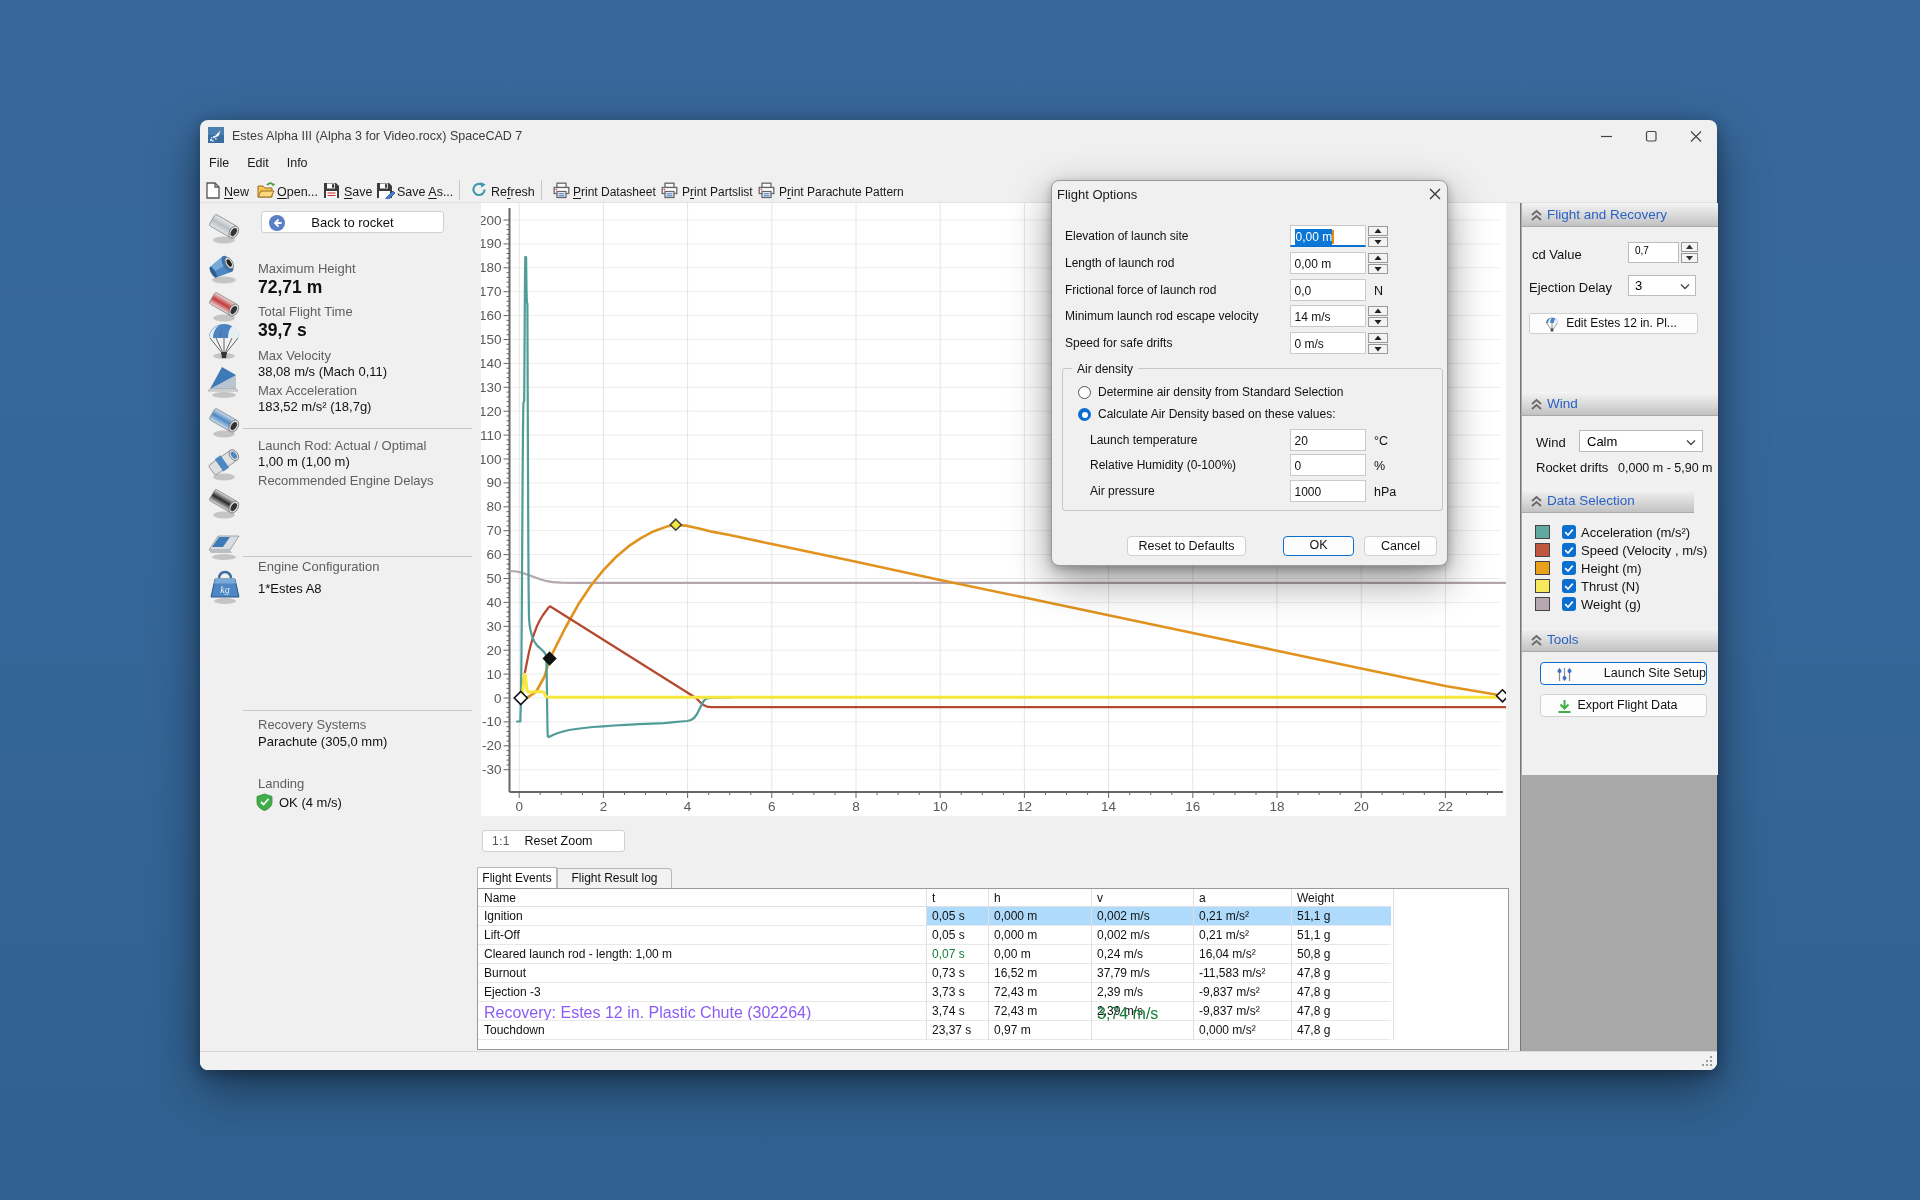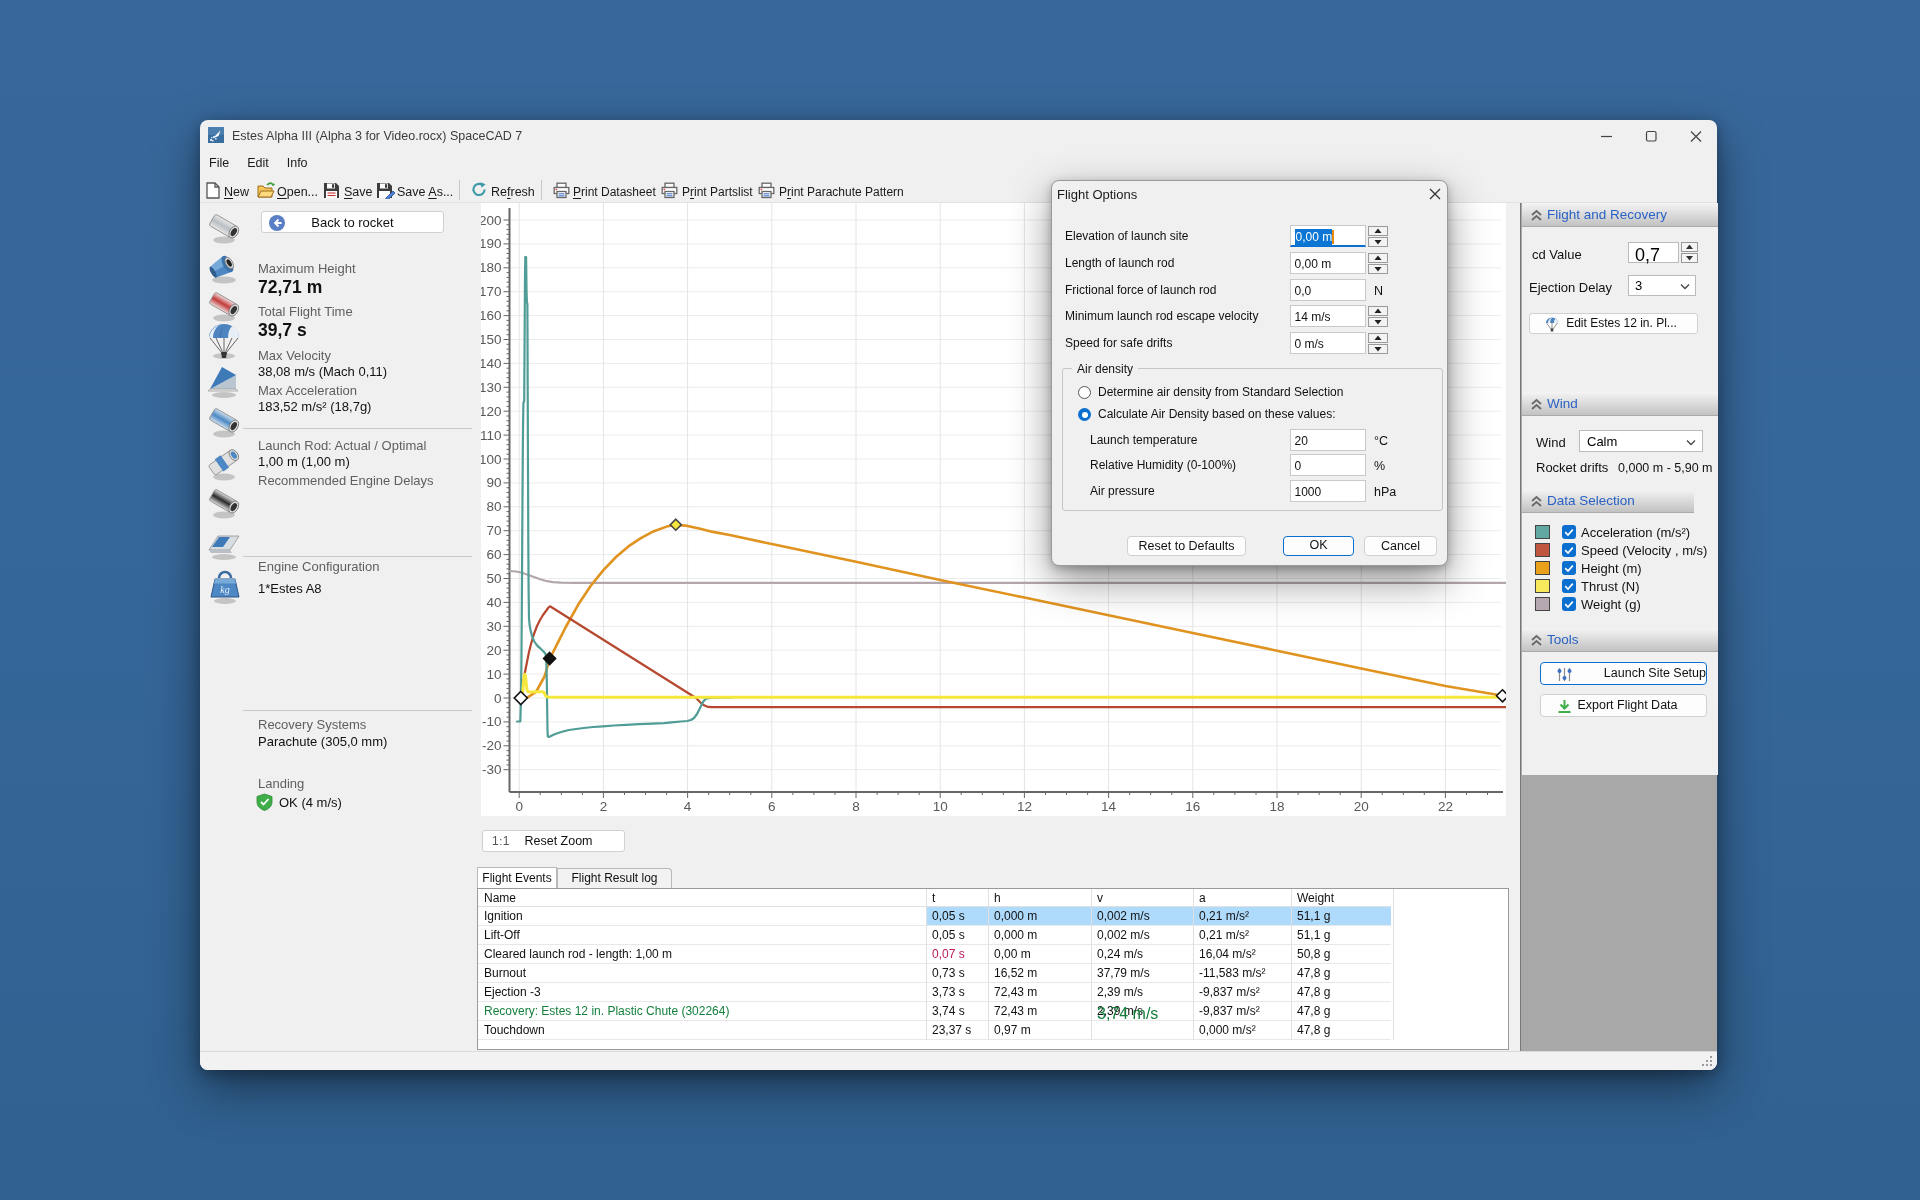--- a/index.html
+++ b/index.html
@@ -528,21 +528,21 @@
       <div class="abs" style="left:448px;top:37px;width:465px;height:19px;"></div>
       <div class="abs" style="left:6px;top:39px;font-size:12px;color:#111;white-space:nowrap">Lift-Off</div>
       <div class="abs" style="left:454px;top:39px;font-size:12px;color:#111;white-space:nowrap">0,05 s</div>
       <div class="abs" style="left:516px;top:39px;font-size:12px;color:#111;white-space:nowrap">0,000 m</div>
       <div class="abs" style="left:619px;top:39px;font-size:12px;color:#111;white-space:nowrap">0,002 m/s</div>
       <div class="abs" style="left:721px;top:39px;font-size:12px;color:#111;white-space:nowrap">0,21 m/s²</div>
       <div class="abs" style="left:819px;top:39px;font-size:12px;color:#111;white-space:nowrap">51,1 g</div>
       <div class="abs" style="left:0;top:55px;width:913px;height:1px;background:#e8e8e8"></div>
       <div class="abs" style="left:448px;top:56px;width:465px;height:19px;"></div>
       <div class="abs" style="left:6px;top:58px;font-size:12px;color:#111;white-space:nowrap">Cleared launch rod - length: 1,00 m</div>
-      <div class="abs" style="left:454px;top:58px;font-size:12px;color:#be185d;white-space:nowrap">0,07 s</div>
+      <div class="abs" style="left:454px;top:58px;font-size:12px;color:#15803d;white-space:nowrap">0,07 s</div>
       <div class="abs" style="left:516px;top:58px;font-size:12px;color:#111;white-space:nowrap">0,00 m</div>
       <div class="abs" style="left:619px;top:58px;font-size:12px;color:#111;white-space:nowrap">0,24 m/s</div>
       <div class="abs" style="left:721px;top:58px;font-size:12px;color:#111;white-space:nowrap">16,04 m/s²</div>
       <div class="abs" style="left:819px;top:58px;font-size:12px;color:#111;white-space:nowrap">50,8 g</div>
       <div class="abs" style="left:0;top:74px;width:913px;height:1px;background:#e8e8e8"></div>
       <div class="abs" style="left:448px;top:75px;width:465px;height:19px;"></div>
       <div class="abs" style="left:6px;top:77px;font-size:12px;color:#111;white-space:nowrap">Burnout</div>
       <div class="abs" style="left:454px;top:77px;font-size:12px;color:#111;white-space:nowrap">0,73 s</div>
       <div class="abs" style="left:516px;top:77px;font-size:12px;color:#111;white-space:nowrap">16,52 m</div>
       <div class="abs" style="left:619px;top:77px;font-size:12px;color:#111;white-space:nowrap">37,79 m/s</div>
@@ -551,21 +551,21 @@
       <div class="abs" style="left:0;top:93px;width:913px;height:1px;background:#e8e8e8"></div>
       <div class="abs" style="left:448px;top:94px;width:465px;height:19px;"></div>
       <div class="abs" style="left:6px;top:96px;font-size:12px;color:#111;white-space:nowrap">Ejection -3</div>
       <div class="abs" style="left:454px;top:96px;font-size:12px;color:#111;white-space:nowrap">3,73 s</div>
       <div class="abs" style="left:516px;top:96px;font-size:12px;color:#111;white-space:nowrap">72,43 m</div>
       <div class="abs" style="left:619px;top:96px;font-size:12px;color:#111;white-space:nowrap">2,39 m/s</div>
       <div class="abs" style="left:721px;top:96px;font-size:12px;color:#111;white-space:nowrap">-9,837 m/s²</div>
       <div class="abs" style="left:819px;top:96px;font-size:12px;color:#111;white-space:nowrap">47,8 g</div>
       <div class="abs" style="left:0;top:112px;width:913px;height:1px;background:#e8e8e8"></div>
       <div class="abs" style="left:448px;top:113px;width:465px;height:19px;"></div>
-      <div class="abs" style="left:6px;top:115px;font-size:12px;color:#15803d;white-space:nowrap">Recovery: Estes 12 in. Plastic Chute (302264)</div>
+      <div class="abs" style="left:6px;top:115px;font-size:16px;color:#8b5cf6;white-space:nowrap">Recovery: Estes 12 in. Plastic Chute (302264)</div>
       <div class="abs" style="left:454px;top:115px;font-size:12px;color:#111;white-space:nowrap">3,74 s</div>
       <div class="abs" style="left:516px;top:115px;font-size:12px;color:#111;white-space:nowrap">72,43 m</div>
       <div class="abs" style="left:619px;top:115px;font-size:12px;color:#111;white-space:nowrap">2,39 m/s</div>
       <div class="abs" style="left:721px;top:115px;font-size:12px;color:#111;white-space:nowrap">-9,837 m/s²</div>
       <div class="abs" style="left:819px;top:115px;font-size:12px;color:#111;white-space:nowrap">47,8 g</div>
       <div class="abs" style="left:0;top:131px;width:913px;height:1px;background:#e8e8e8"></div>
       <div class="abs" style="left:448px;top:132px;width:465px;height:19px;"></div>
       <div class="abs" style="left:6px;top:134px;font-size:12px;color:#111;white-space:nowrap">Touchdown</div>
       <div class="abs" style="left:454px;top:134px;font-size:12px;color:#111;white-space:nowrap">23,37 s</div>
       <div class="abs" style="left:516px;top:134px;font-size:12px;color:#111;white-space:nowrap">0,97 m</div>
@@ -584,21 +584,21 @@
 <div class="abs" style="left:1320px;top:83px;width:197px;height:848px;background:#a8a8a8;border-left:1px solid #777">
  <div class="abs" style="left:1px;top:0;width:196px;height:572px;background:#f0f0f0">
   <div class="abs" style="left:0;top:0px;width:196px;height:24px;background:linear-gradient(180deg,#f4f4f4,#c2c2c2);border-bottom:1px solid #aaa">
     <div class="abs" style="left:8px;top:5px"><svg width="13" height="13" fill="none" stroke="#6a6a6a" stroke-width="1.8">
               <path d="M2,6 L6.5,2 L11,6 M2,11 L6.5,7 L11,11"></path>
             </svg></div>
     <div class="abs" style="left:25px;top:4px;font-size:13.5px;color:#2962c4">Flight and Recovery</div>
         </div>
   <div class="abs" style="left:10px;top:44px;font-size:13px;color:#111">cd Value</div>
   <div class="abs" style="left:106px;top:39px;width:51px;height:21px;background:#fff;border:1px solid #bbb">
-          <div style="padding:2px 12px 0 6px;font-size:18px">0,7</div>
+          <div style="padding:2px 12px 0 6px;font-size:10px">0,7</div>
         </div>
   <div class="abs" style="left:159px;top:39px;width:17px;height:10px;background:#f5f5f5;border:1px solid #999">
           <svg style="display:block" width="15" height="8" viewBox="0 0 15 8">
             <path d="M7.5,1.5 L11,6 H4 Z" fill="#333"></path>
           </svg>
         </div>
   <div class="abs" style="left:159px;top:50px;width:17px;height:10px;background:#f5f5f5;border:1px solid #999">
           <svg style="display:block" width="15" height="8" viewBox="0 0 15 8">
             <path d="M7.5,6.5 L11,2 H4 Z" fill="#333"></path>
           </svg>

